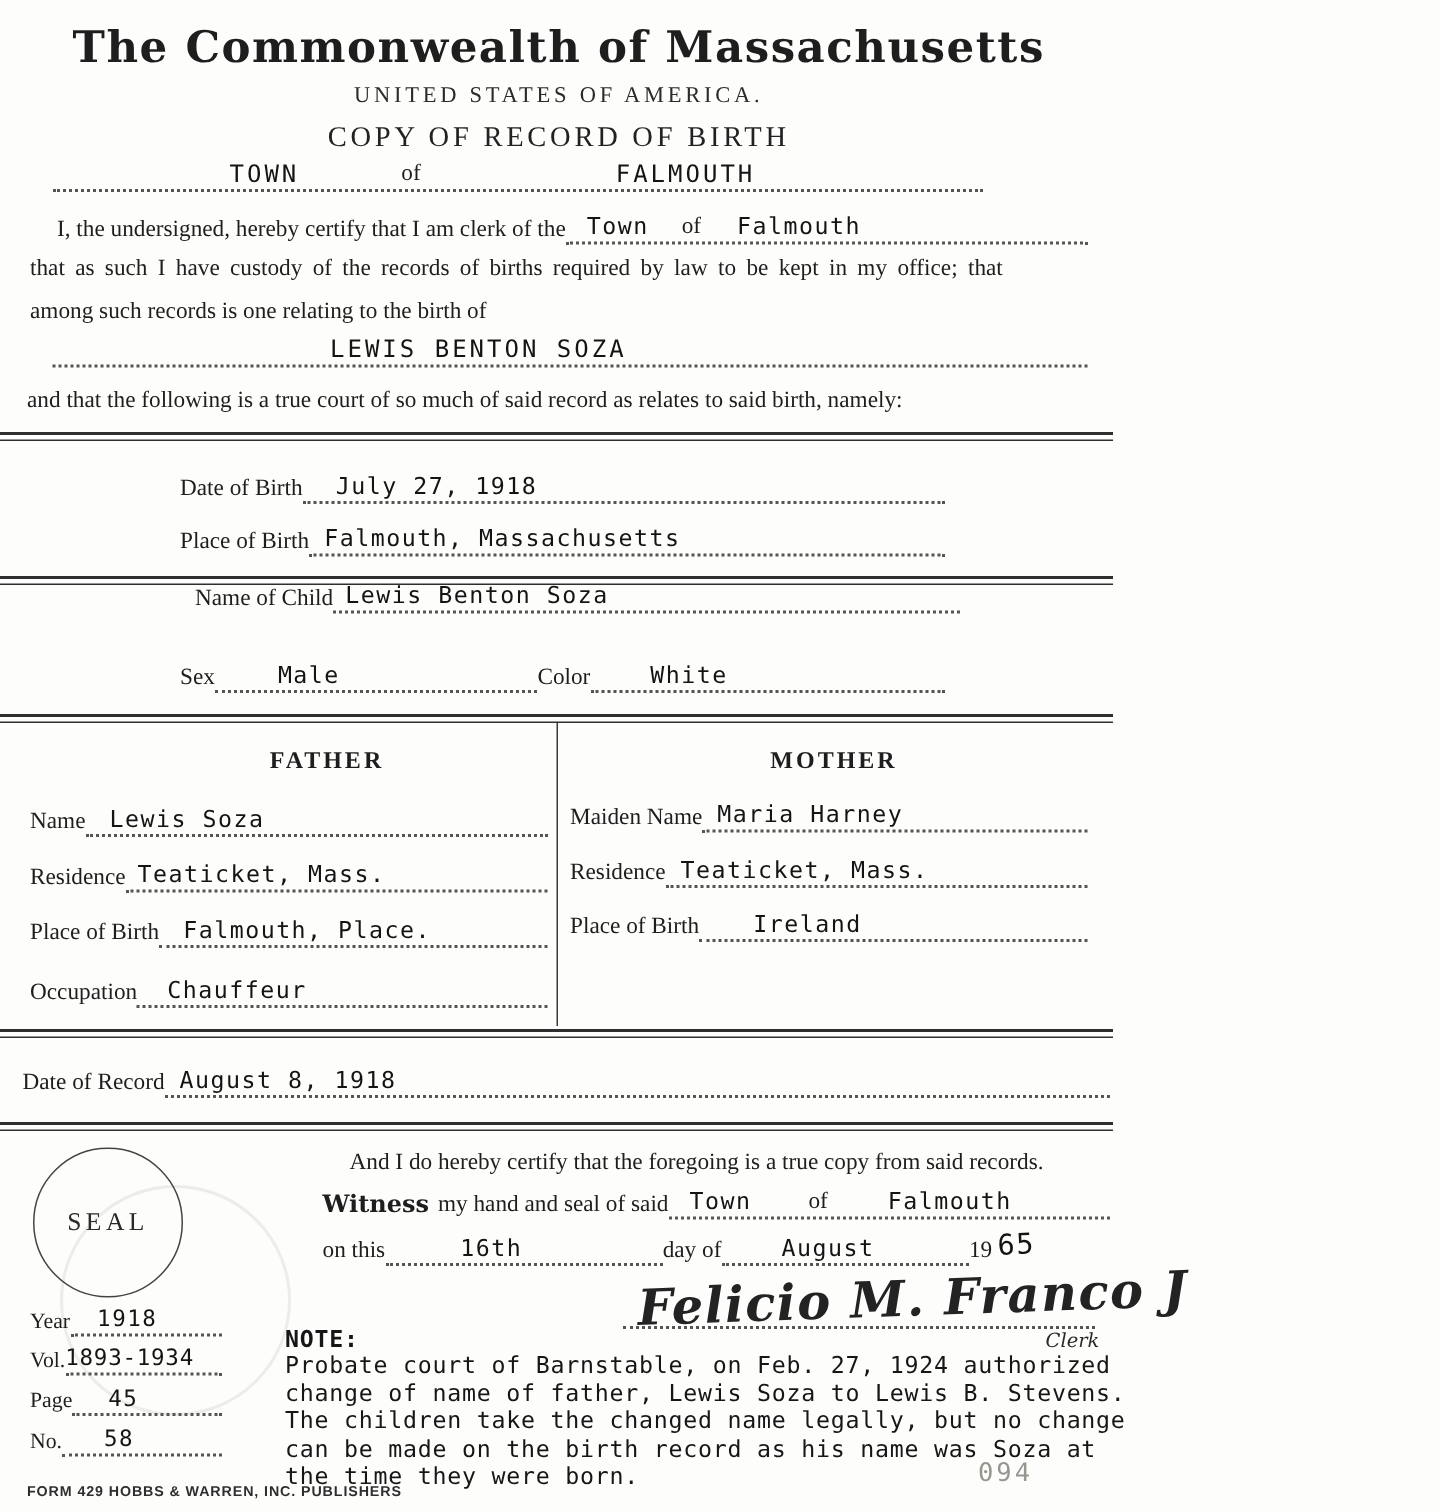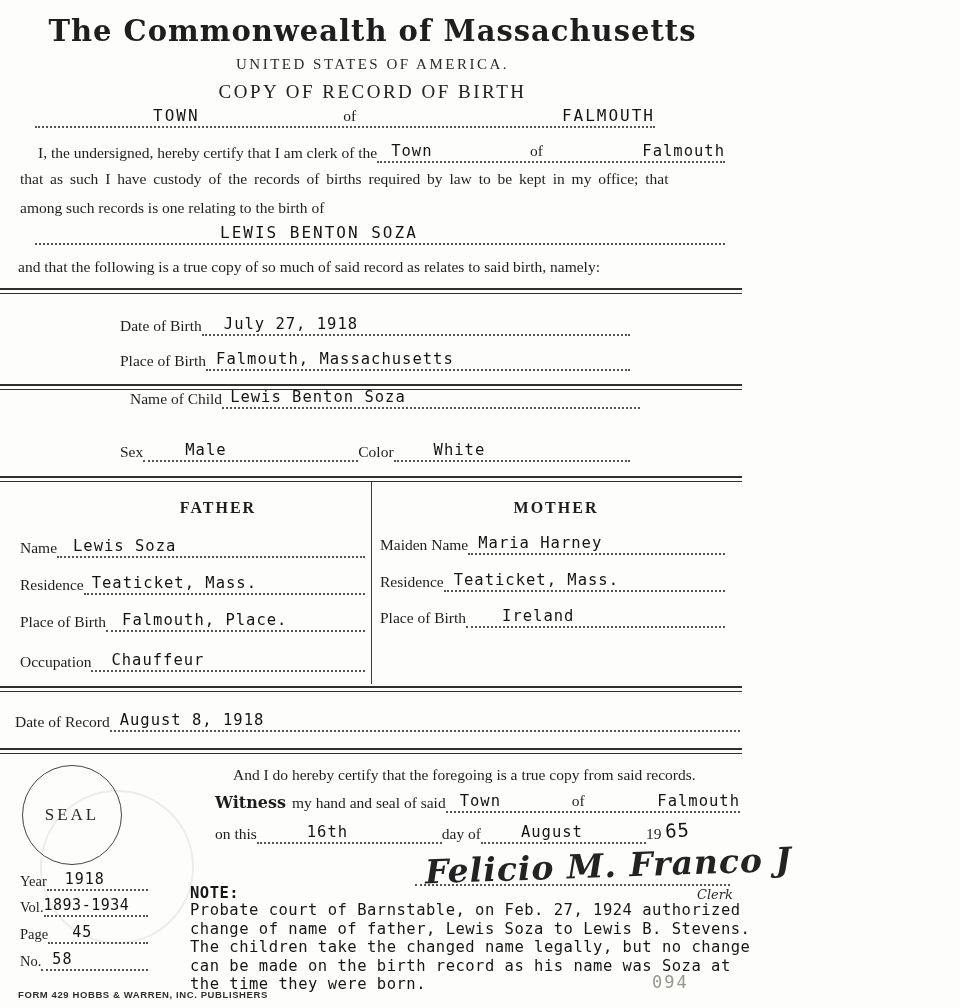--- a/index.html
+++ b/index.html
@@ -12,21 +12,21 @@
   
   .lbl{font-family:"Liberation Serif",serif;font-size:15.5px;color:#1e1e1e;
        white-space:nowrap;padding-bottom:1px;}
   
   .typed{font-family:"DejaVu Sans Mono","Liberation Mono",monospace;font-size:15.5px;
          letter-spacing:1px;color:#141414;white-space:nowrap;transform:translateY(-1px);}
   .typed-caps{font-size:16px;letter-spacing:2px;}
 
   
   .row{position:absolute;display:flex;align-items:flex-end;height:22px;}
-  .fill{flex:1;border-bottom:2px dotted #555;display:flex;align-items:flex-end;min-height:20px;justify-content:space-between;}
+  .fill{flex:1;border-bottom:2px dotted #555;display:flex;align-items:flex-end;min-height:20px;}
 
   
   .dbl{position:absolute;left:0;width:742px;height:3px;
        border-top:2px solid #2f2f2f;border-bottom:1px solid #2f2f2f;}
 
   .gothic{font-family:"DejaVu Serif",serif;font-weight:800;}
 
   .mono-block{font-family:"DejaVu Sans Mono","Liberation Mono",monospace;
               font-size:15.5px;line-height:18.5px;color:#161616;letter-spacing:0.5px;}
 
@@ -77,21 +77,21 @@
     </div>
   </div>
   <div class="abs lbl" style="top:170px;left:20px;width:706px;word-spacing:3px;white-space:normal;">that as such I have custody of the records of births required by law to be kept in my office; that</div>
   <div class="abs lbl" style="top:199px;left:20px;">among such records is one relating to the birth of</div>
 
   <div class="row" style="top:223px;left:35px;width:690px;">
     <div class="fill">
       <span class="typed typed-caps" style="margin-left:185px;">LEWIS BENTON SOZA</span>
     </div>
   </div>
-  <div class="abs lbl" style="top:258px;left:18px;">and that the following is a true copy of so much of said record as relates to said birth, namely:</div>
+  <div class="abs lbl" style="top:258px;left:18px;">and that the following is a true court of so much of said record as relates to said birth, namely:</div>
 
   <div class="dbl" style="top:288px;"></div>
 
   <div class="row" style="top:314px;left:120px;width:510px;">
     <span class="lbl">Date of Birth</span>
     <div class="fill">
       <span class="typed" style="margin-left:22px;">July 27, 1918</span>
     </div>
   </div>
   <div class="row" style="top:349px;left:120px;width:510px;">
@@ -228,21 +228,21 @@
   </div>
   <div class="reg-row" style="top:924px;left:20px;">
     <span class="lbl">Page</span>
     <div class="fill">
       <span class="typed" style="margin-left:24px;">45</span>
     </div>
   </div>
   <div class="reg-row" style="top:951px;left:20px;">
     <span class="lbl">No.</span>
     <div class="fill">
-      <span class="typed" style="margin-left:11px;">58</span>
+      <span class="typed" style="margin-left:28px;">58</span>
     </div>
   </div>
 
   <div class="abs mono-block" style="top:884px;left:190px;font-weight:bold;">NOTE:</div>
   <div class="abs" style="top:901px;left:190px;">
     <div class="mono-block">Probate  court of Barnstable, on Feb. 27, 1924 authorized</div>
     <div class="mono-block">change of name of father, Lewis Soza to Lewis B. Stevens.</div>
     <div class="mono-block">The children take the changed name legally, but no change</div>
     <div class="mono-block">can be made on the birth record as his name was Soza at</div>
     <div class="mono-block">the time they were born.</div>

